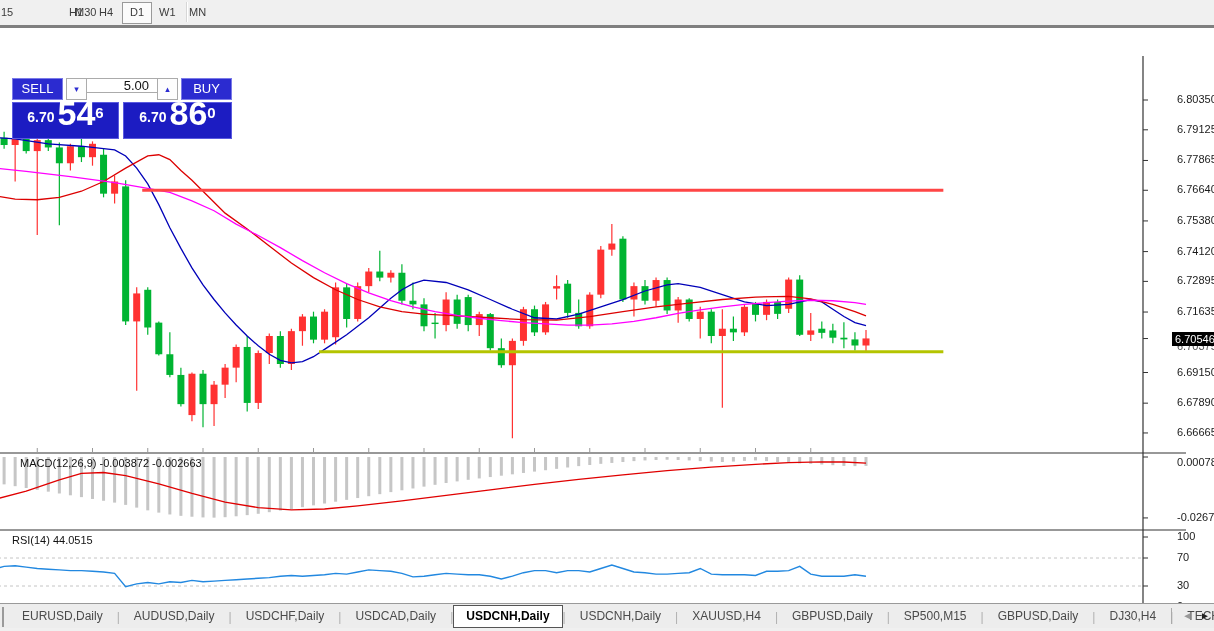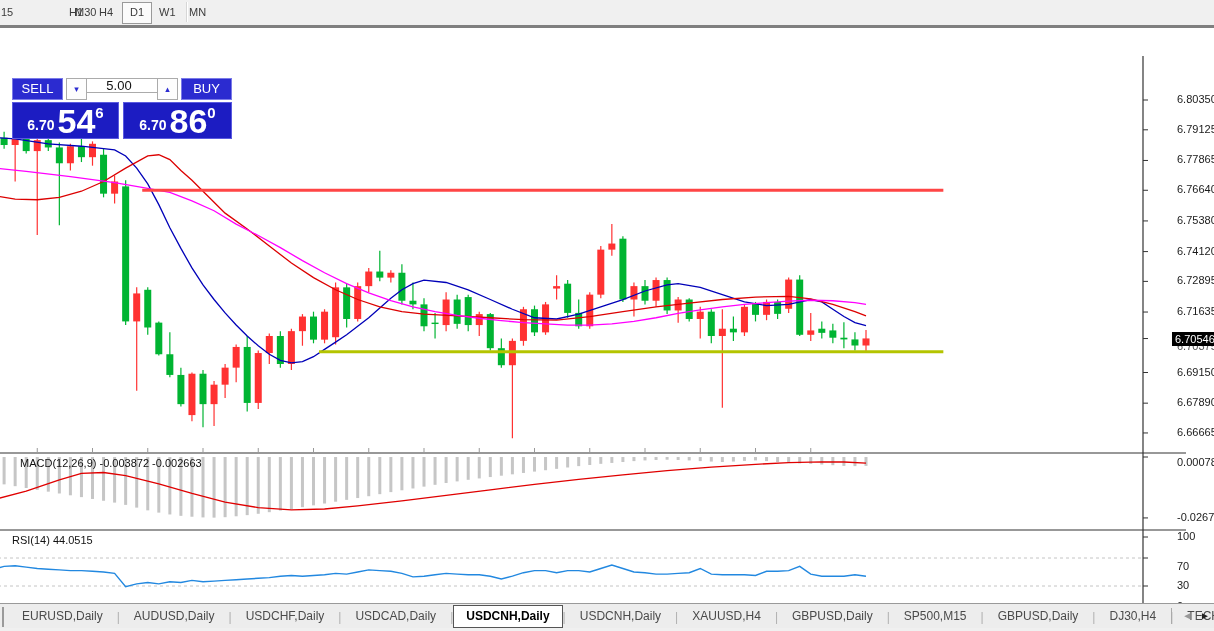--- a/index.html
+++ b/index.html
@@ -31,26 +31,26 @@
   .trow1{position:relative;height:22px;}
   .bluebtn{position:absolute;top:0;height:22px;background:#2b2bd0;border:1px solid #7a7ae8;
            color:#fff;font-size:13px;text-align:center;line-height:20px;box-sizing:border-box;}
   #sell-btn{left:0;width:51px;}
   #buy-btn{left:169px;width:51px;}
   .spinbtn{position:absolute;top:0;width:21px;height:22px;background:#fdfdfd;border:1px solid #ababab;
            box-sizing:border-box;text-align:center;font-size:9px;line-height:20px;color:#2b2bd0;}
   #spin-down{left:54px;}
   #spin-up{left:145px;}
   #vol-input{position:absolute;left:74px;top:0;width:72px;height:15px;border:1px solid #ababab;
-             box-sizing:border-box;font-size:13px;text-align:center;padding-right:8px;
+             box-sizing:border-box;font-size:13px;text-align:right;padding-right:8px;
              font-family:"Liberation Sans",sans-serif;color:#111;}
   .trow2{position:relative;height:38px;margin-top:2px;}
   .pricebox{position:absolute;top:0;height:37px;background:#1c1cc2;border:1px solid #5a5ae0;
             box-sizing:border-box;color:#fff;display:flex;align-items:flex-end;
-            justify-content:center;padding-bottom:2px;}
+            justify-content:center;padding-bottom:10px;}
   #sell-box{left:0;width:107px;}
   #buy-box{left:111px;width:109px;}
   .pb-small{font-size:14px;font-weight:bold;margin:0 3px 3px 0;}
   .pb-big{font-size:34px;font-weight:bold;line-height:30px;}
   .pb-sup{font-size:15px;font-weight:bold;align-self:flex-start;margin-top:1px;}
   
   #tabbar{position:absolute;left:0;top:603px;width:1214px;height:25px;background:#ededed;
           border-top:1px solid #9a9a9a;display:flex;align-items:center;font-size:12px;color:#4a4a4a;}
   #tabbar .corner{width:6px;height:18px;border-left:2px solid #9a9a9a;border-top:2px solid #9a9a9a;margin:0 4px 0 2px;}
   .tab{padding:0 14px;height:25px;line-height:24px;white-space:nowrap;cursor:default;}
@@ -467,21 +467,21 @@
         <div class="axlabel" style="top: 216.582px;">6.74120</div>
         <div class="axlabel" style="top: 246.387px;">6.72895</div>
         <div class="axlabel" style="top: 277.044px;">6.71635</div>
         <div class="axlabel" style="top: 337.506px;">6.69150</div>
         <div class="axlabel" style="top: 368.163px;">6.67890</div>
         <div class="axlabel" style="top: 397.968px;">6.66665</div>
         <div class="axlabel" style="top: 422px; margin-left: 45px;">0.00</div>
         <div class="axlabel" style="top: 428px;">0.000782</div>
         <div class="axlabel" style="top: 482.924px;">-0.026721</div>
         <div class="axlabel" style="top: 502px;">100</div>
-        <div class="axlabel" style="top: 523px; margin-top: 9px;">70</div>
+        <div class="axlabel" style="top: 523px;">70</div>
         <div class="axlabel" style="top: 551px;">30</div>
         <div class="axlabel" style="top: 572px;">0</div>
         <div class="datelabel" style="left: 4px; top: 588px;">9 Feb 2019</div>
         <div class="datelabel" style="left: 89.5px; top: 588px;">14 Feb 2019</div>
         <div class="datelabel" style="left: 144.75px; top: 588px;">19 Feb 2019</div>
         <div class="datelabel" style="left: 200px; top: 588px;">23 Feb 2019</div>
         <div class="datelabel" style="left: 255.25px; top: 588px;">28 Feb 2019</div>
         <div class="datelabel" style="left: 310.5px; top: 588px;">5 Mar 2019</div>
         <div class="datelabel" style="left: 365.75px; top: 588px;">9 Mar 2019</div>
         <div class="datelabel" style="left: 421px; top: 588px;">14 Mar 2019</div>

